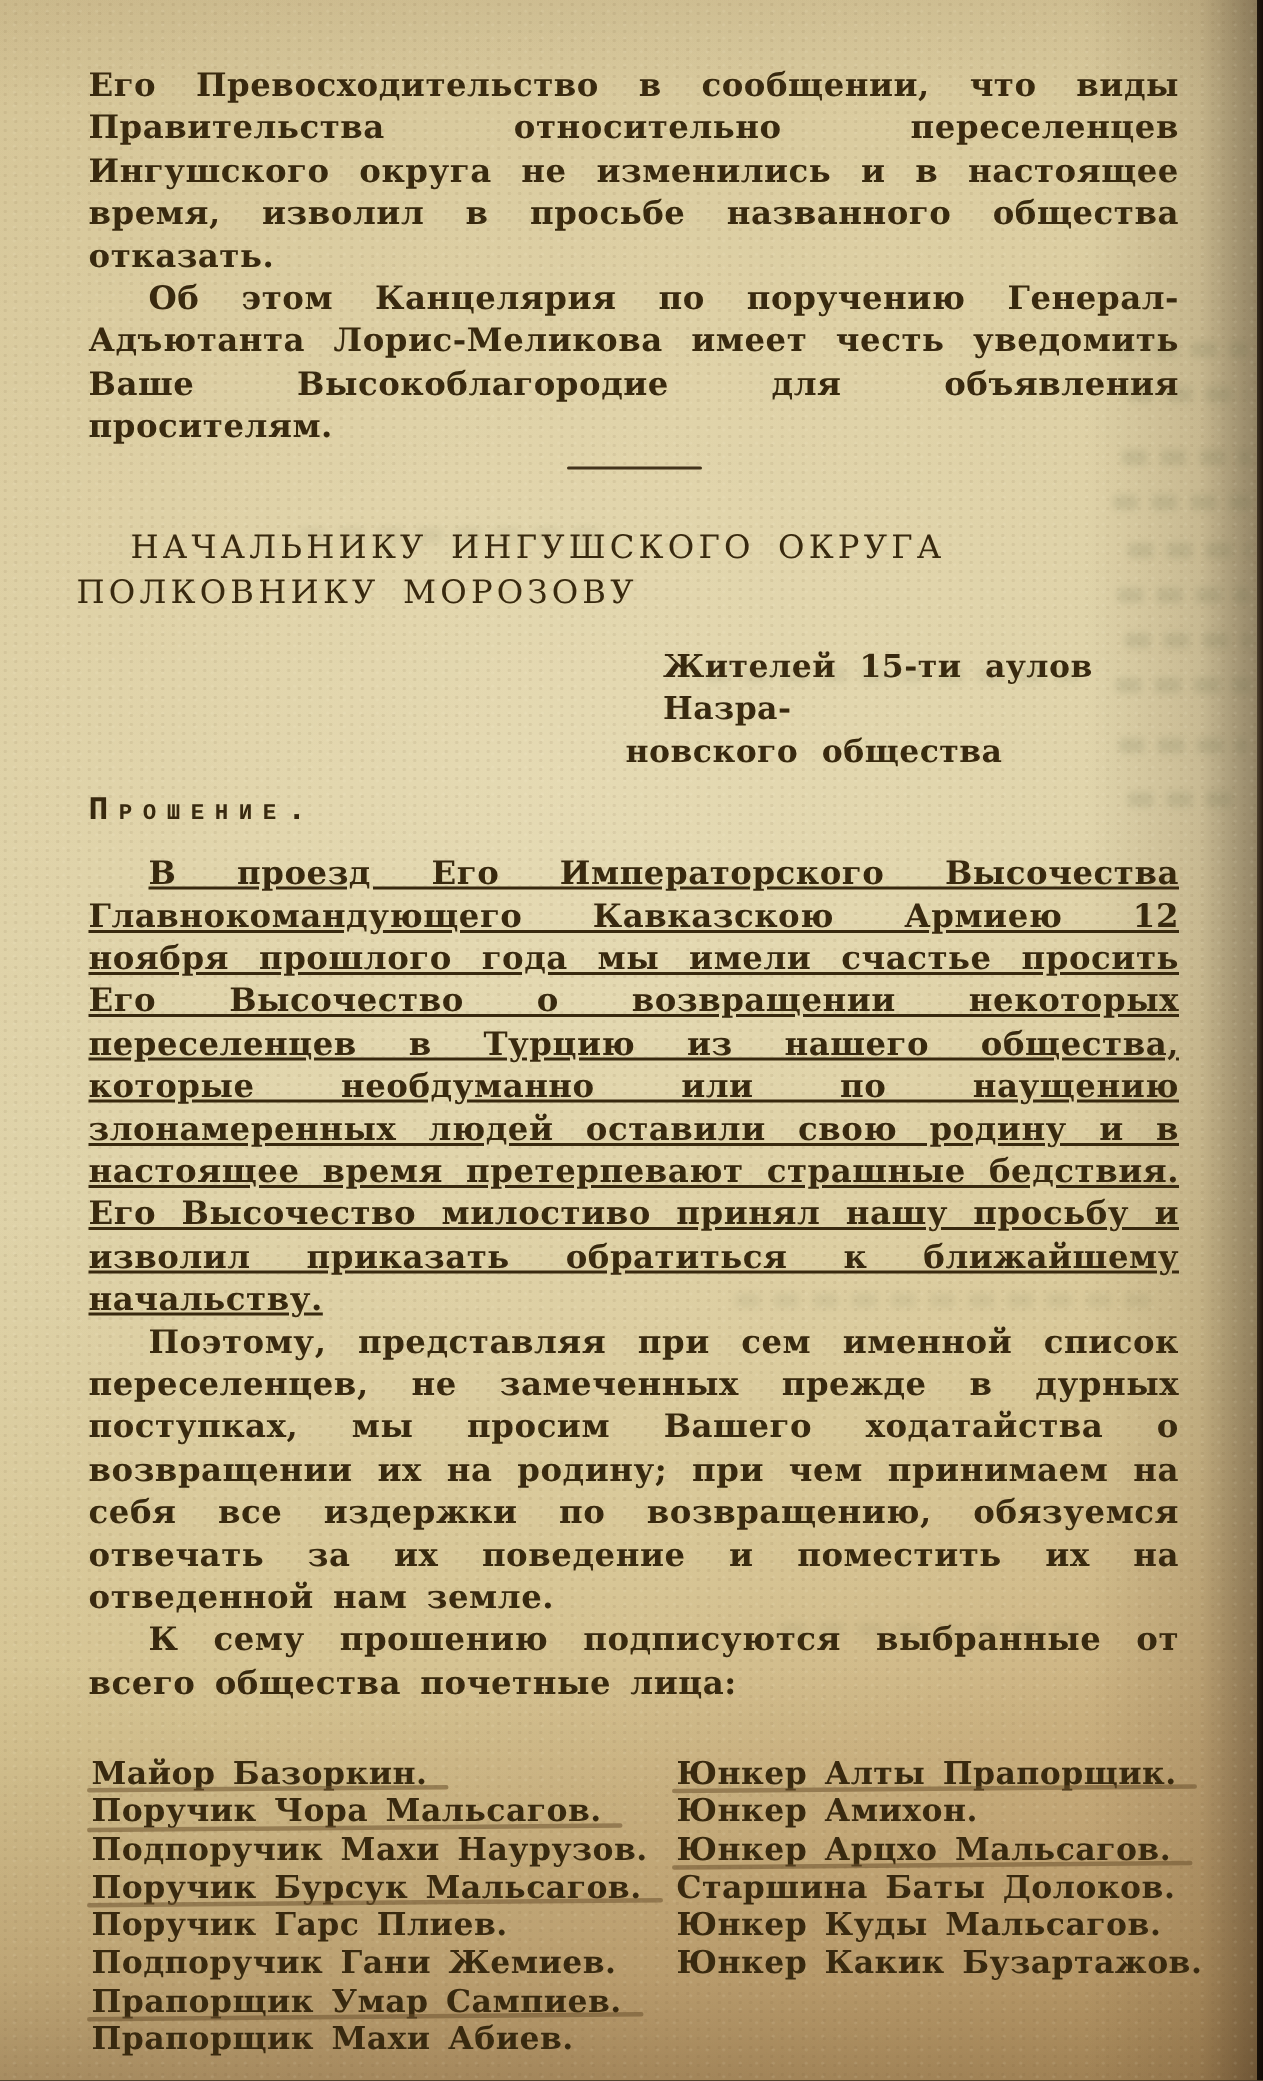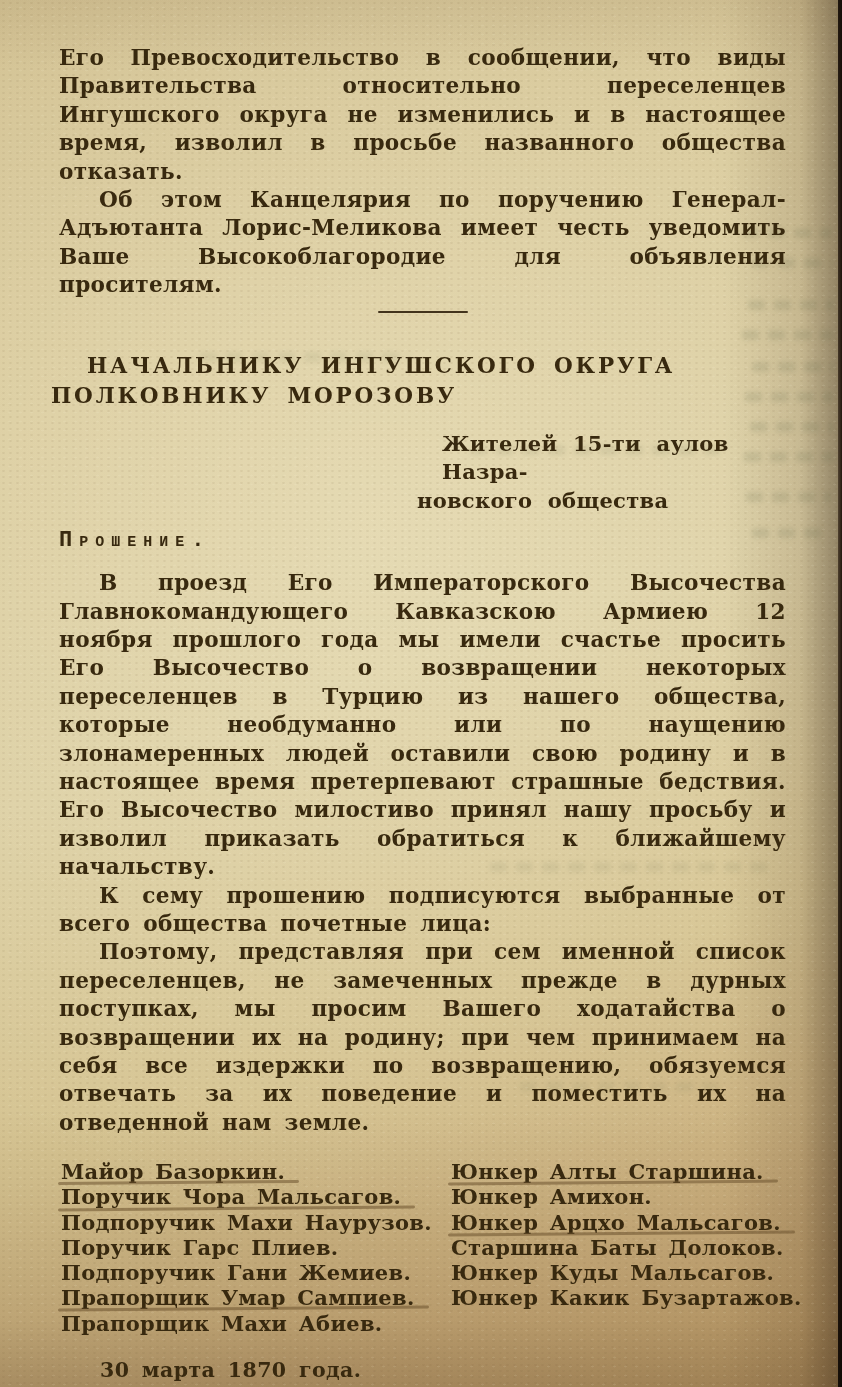--- a/index.html
+++ b/index.html
@@ -46,37 +46,37 @@
   .divider{
     width:90px;height:2px;border-radius:1px;
     background:#42331c;
     margin:11px auto 38px auto;
   }
   .addressee{
     margin:0 0 0 -8px;
     font-size:21.5px;line-height:30.5px;
     letter-spacing:2.8px;word-spacing:6px;
     text-indent:36px;
-    font-weight:700;
+    font-weight:400;
   }
   .petitioners{
     margin:11px 0 0 358px;
     font-size:21px;line-height:28.5px;
     word-spacing:8px;letter-spacing:0.3px;
   }
   .petitioners .pl1{padding-left:25px;margin-top:18px;}
   .title{
     margin:13px 74px 16px 0;
     text-align:left;
     font-variant:small-caps;
     font-size:22px;letter-spacing:7px;word-spacing:2px;font-family:Liberation Mono, monospace;
   }
-  .mt{}
+  .mt{text-decoration:underline;}
   .signatories{
-    display:flex;margin-top:22px;padding-left:2px;
+    display:flex;margin-top:32px;padding-left:2px;
     font-size:21px;line-height:25.2px;letter-spacing:0.3px;word-spacing:4px;
   }
   .col-left{width:390px;flex:none;}
   .sig{white-space:nowrap;}
   .nm{position:relative;display:inline-block;}
   .nm.underlined::after{
     content:"";position:absolute;left:-3px;right:-14px;bottom:0.5px;height:2.6px;
     background:rgba(108,82,46,0.55);
     border-radius:2px;transform:rotate(-0.5deg);
   }
@@ -119,35 +119,36 @@
     <div class="addressee">НАЧАЛЬНИКУ ИНГУШСКОГО ОКРУГА ПОЛКОВНИКУ МОРОЗОВУ</div>
 
     <div class="petitioners">
       <div class="pl1">Жителей 15-ти аулов Назра-</div>
       <div class="pl2">новского общества</div>
     </div>
 
     <div class="title">Прошение.</div>
 
     <p class="body indent mt">В проезд Его Императорского Высочества Главнокомандующего Кавказскою Армиею 12 ноября прошлого года мы имели счастье просить Его Высочество о возвращении некоторых переселенцев в Турцию из нашего общества, которые необдуманно или по наущению злонамеренных людей оставили свою родину и в настоящее время претерпевают страшные бедствия. Его Высочество милостиво принял нашу просьбу и изволил приказать обратиться к ближайшему начальству.</p>
+    <p class="body indent">Поэтому, представляя при сем именной список переселенцев, не замеченных прежде в дурных поступках, мы просим Вашего ходатайства о возвращении их на родину; при чем принимаем на себя все издержки по возвращению, обязуемся отвечать за их поведение и поместить их на отведенной нам земле.</p>
     <p class="body indent">К сему прошению подписуются выбранные от всего общества почетные лица:</p>
-    <p class="body indent">Поэтому, представляя при сем именной список переселенцев, не замеченных прежде в дурных поступках, мы просим Вашего ходатайства о возвращении их на родину; при чем принимаем на себя все издержки по возвращению, обязуемся отвечать за их поведение и поместить их на отведенной нам земле.</p>
 
     <div class="signatories">
       <div class="col-left">
         <div class="sig"><span class="nm underlined">Майор Базоркин.</span></div>
         <div class="sig"><span class="nm underlined">Поручик Чора Мальсагов.</span></div>
         <div class="sig"><span class="nm">Подпоручик Махи Наурузов.</span></div>
+        <div class="sig"><span class="nm underlined">Поручик Бурсук Мальсагов.</span></div>
         <div class="sig"><span class="nm">Поручик Гарс Плиев.</span></div>
         <div class="sig"><span class="nm">Подпоручик Гани Жемиев.</span></div>
         <div class="sig"><span class="nm underlined">Прапорщик Умар Сампиев.</span></div>
         <div class="sig"><span class="nm">Прапорщик Махи Абиев.</span></div>
       </div>
       <div class="col-right">
-        <div class="sig"><span class="nm underlined">Юнкер Алты Старшина.</span></div>
+        <div class="sig"><span class="nm underlined">Юнкер Алты Прапорщик.</span></div>
         <div class="sig"><span class="nm">Юнкер Амихон.</span></div>
         <div class="sig"><span class="nm underlined">Юнкер Арцхо Мальсагов.</span></div>
         <div class="sig"><span class="nm">Старшина Баты Долоков.</span></div>
         <div class="sig"><span class="nm">Юнкер Куды Мальсагов.</span></div>
         <div class="sig"><span class="nm">Юнкер Какик Бузартажов.</span></div>
       </div>
     </div>
 
     <p class="date">30 марта 1870 года.</p>
 

